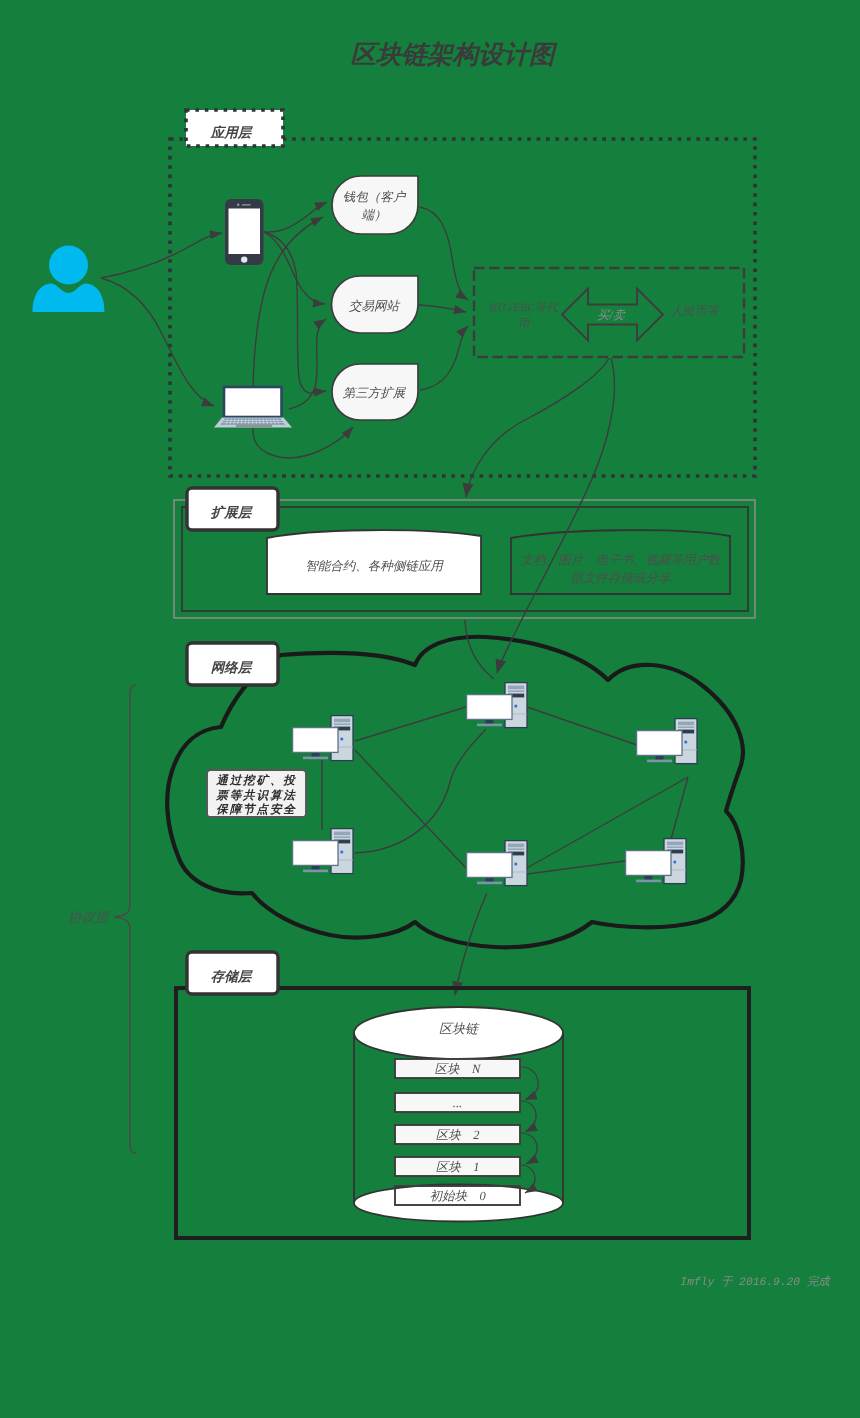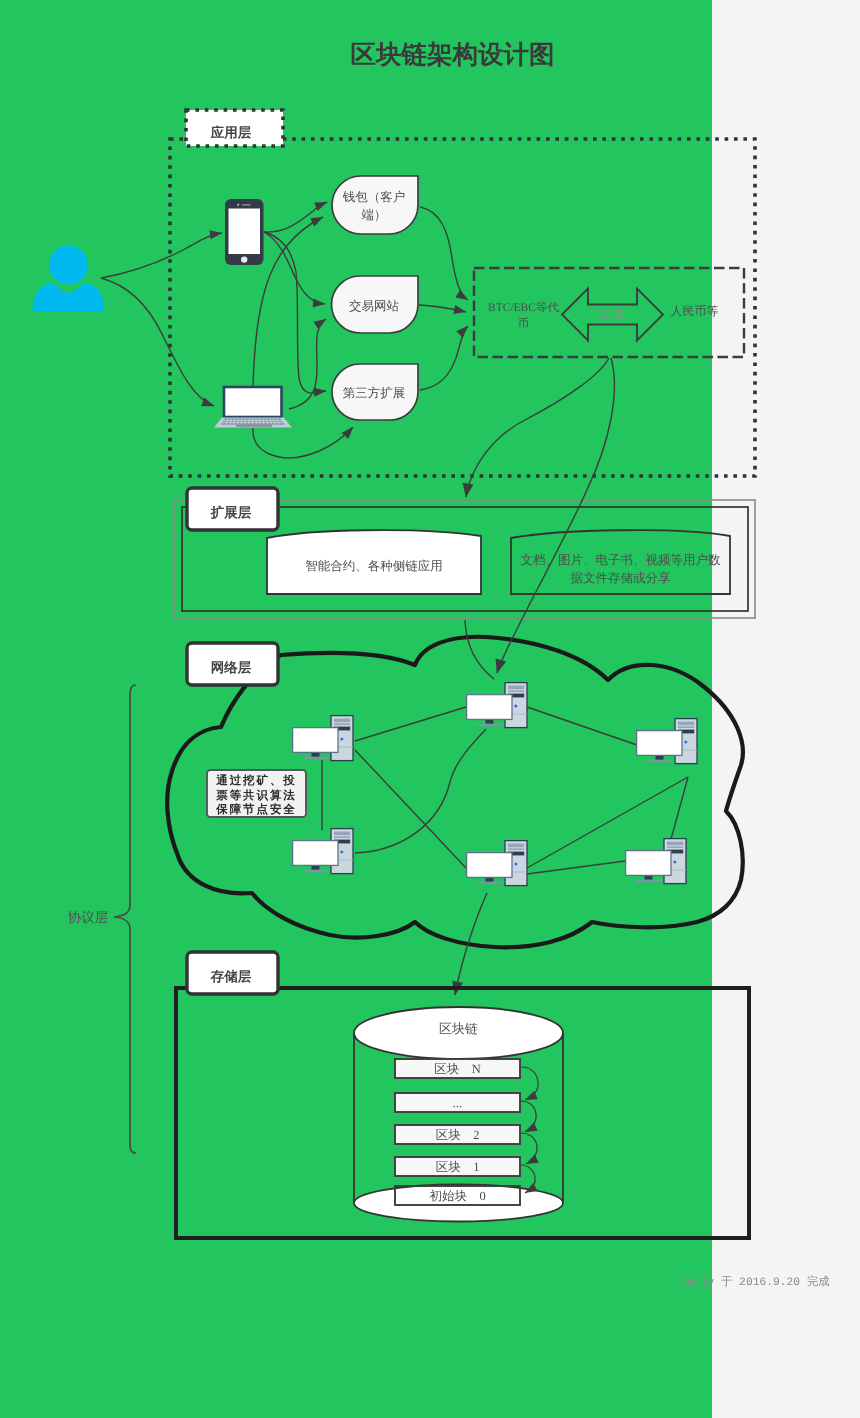--- a/index.html
+++ b/index.html
@@ -1,20 +1,20 @@
 <!DOCTYPE html>
 <html><head>
 <meta charset="utf-8">
 <title>区块链架构设计图</title>
 <style>
   html,body{margin:0;padding:0;}
   body{width:860px;height:1418px;background:#f4f4f4;overflow:hidden;
        -webkit-font-smoothing:antialiased;text-rendering:geometricPrecision;
        font-family:"Liberation Serif",serif;}
-  #stage{position:relative;width:712px;height:1418px;background:#22c55e;}
+  #stage{position:relative;width:860px;height:1418px;background:#15803d;font-style:italic;}
   svg#root{position:absolute;left:0;top:0;display:block;}
   .t{fill:#4d4d4d;font-family:"Liberation Serif",serif;}
   .cjk{font-family:"Liberation Sans","DejaVu Sans",sans-serif;}
   .cjkser{font-family:"Liberation Serif","DejaVu Serif",serif;}
   .mono{font-family:"Liberation Mono","DejaVu Sans Mono",monospace;}
   .badge-txt{fill:#454545;font-weight:bold;font-size:13.5px;}
   .note-txt{fill:#2b2b2b;font-weight:bold;font-size:11.5px;letter-spacing:1.9px;}
   .node-txt{fill:#4d4d4d;font-size:12.5px;}
   .ln{fill:none;stroke:#3c3c3c;stroke-width:1.4;}
   .ln2{fill:none;stroke:#3c3c3c;stroke-width:1.2;}

